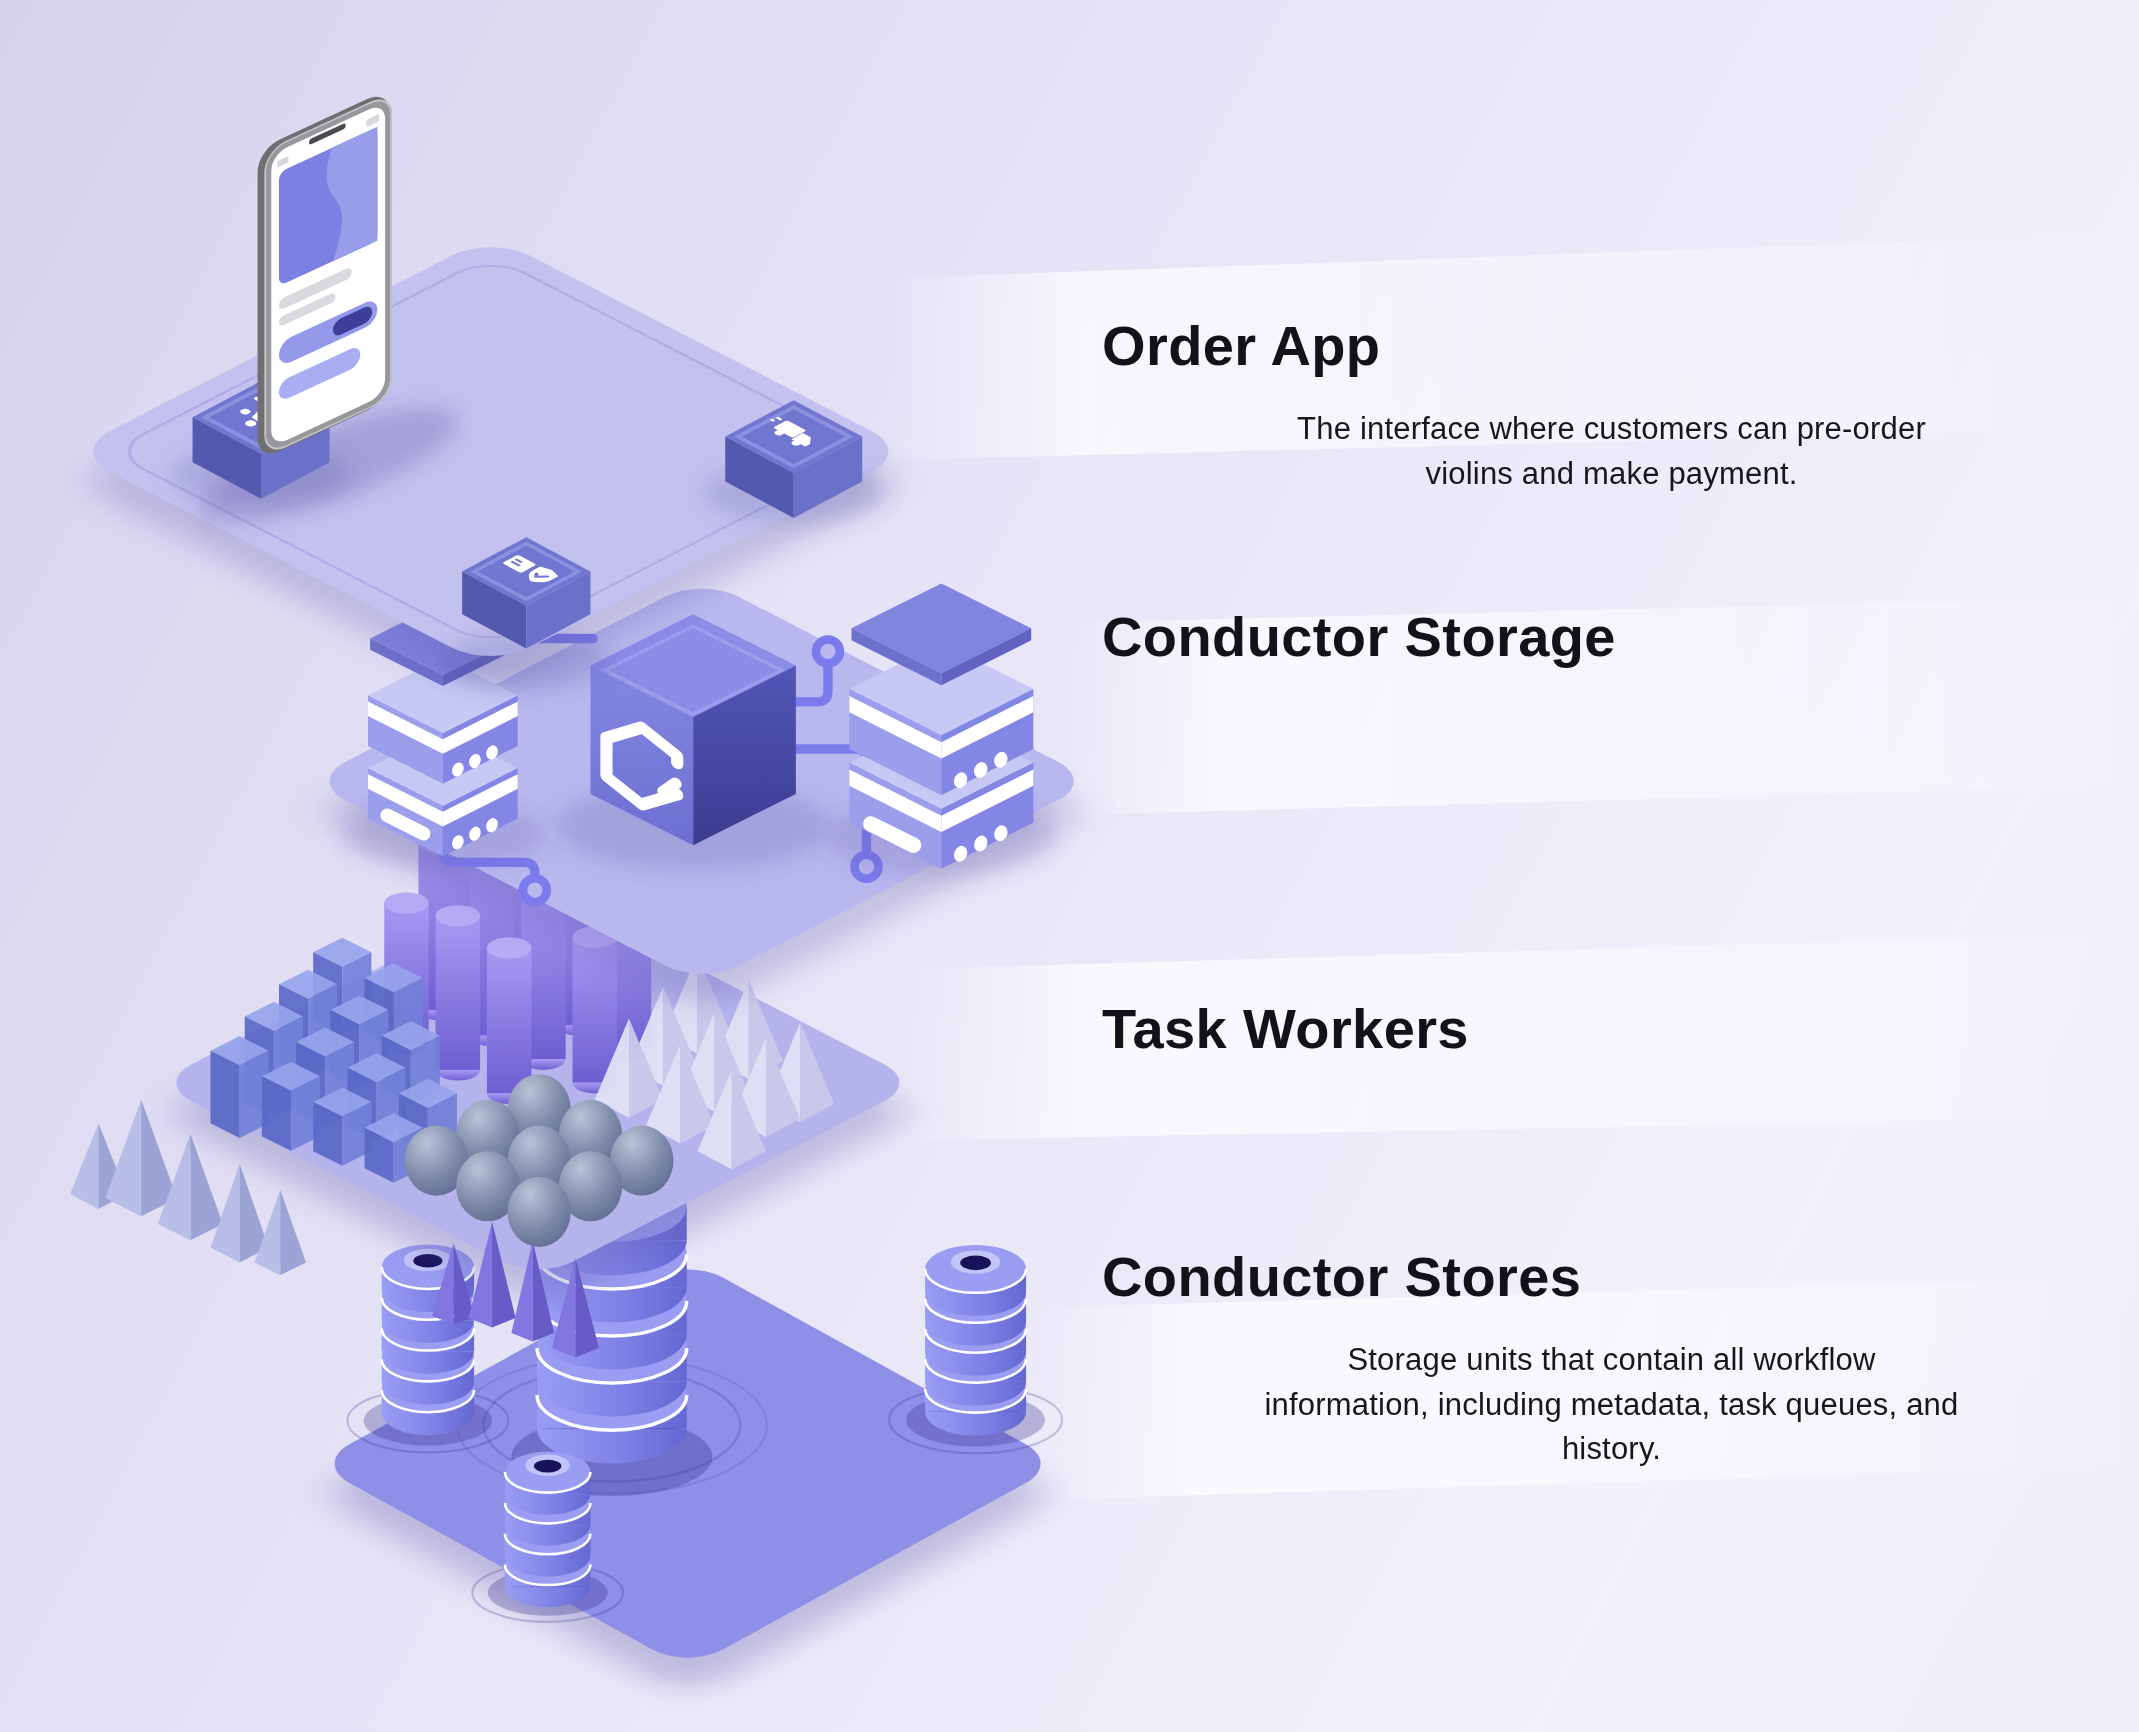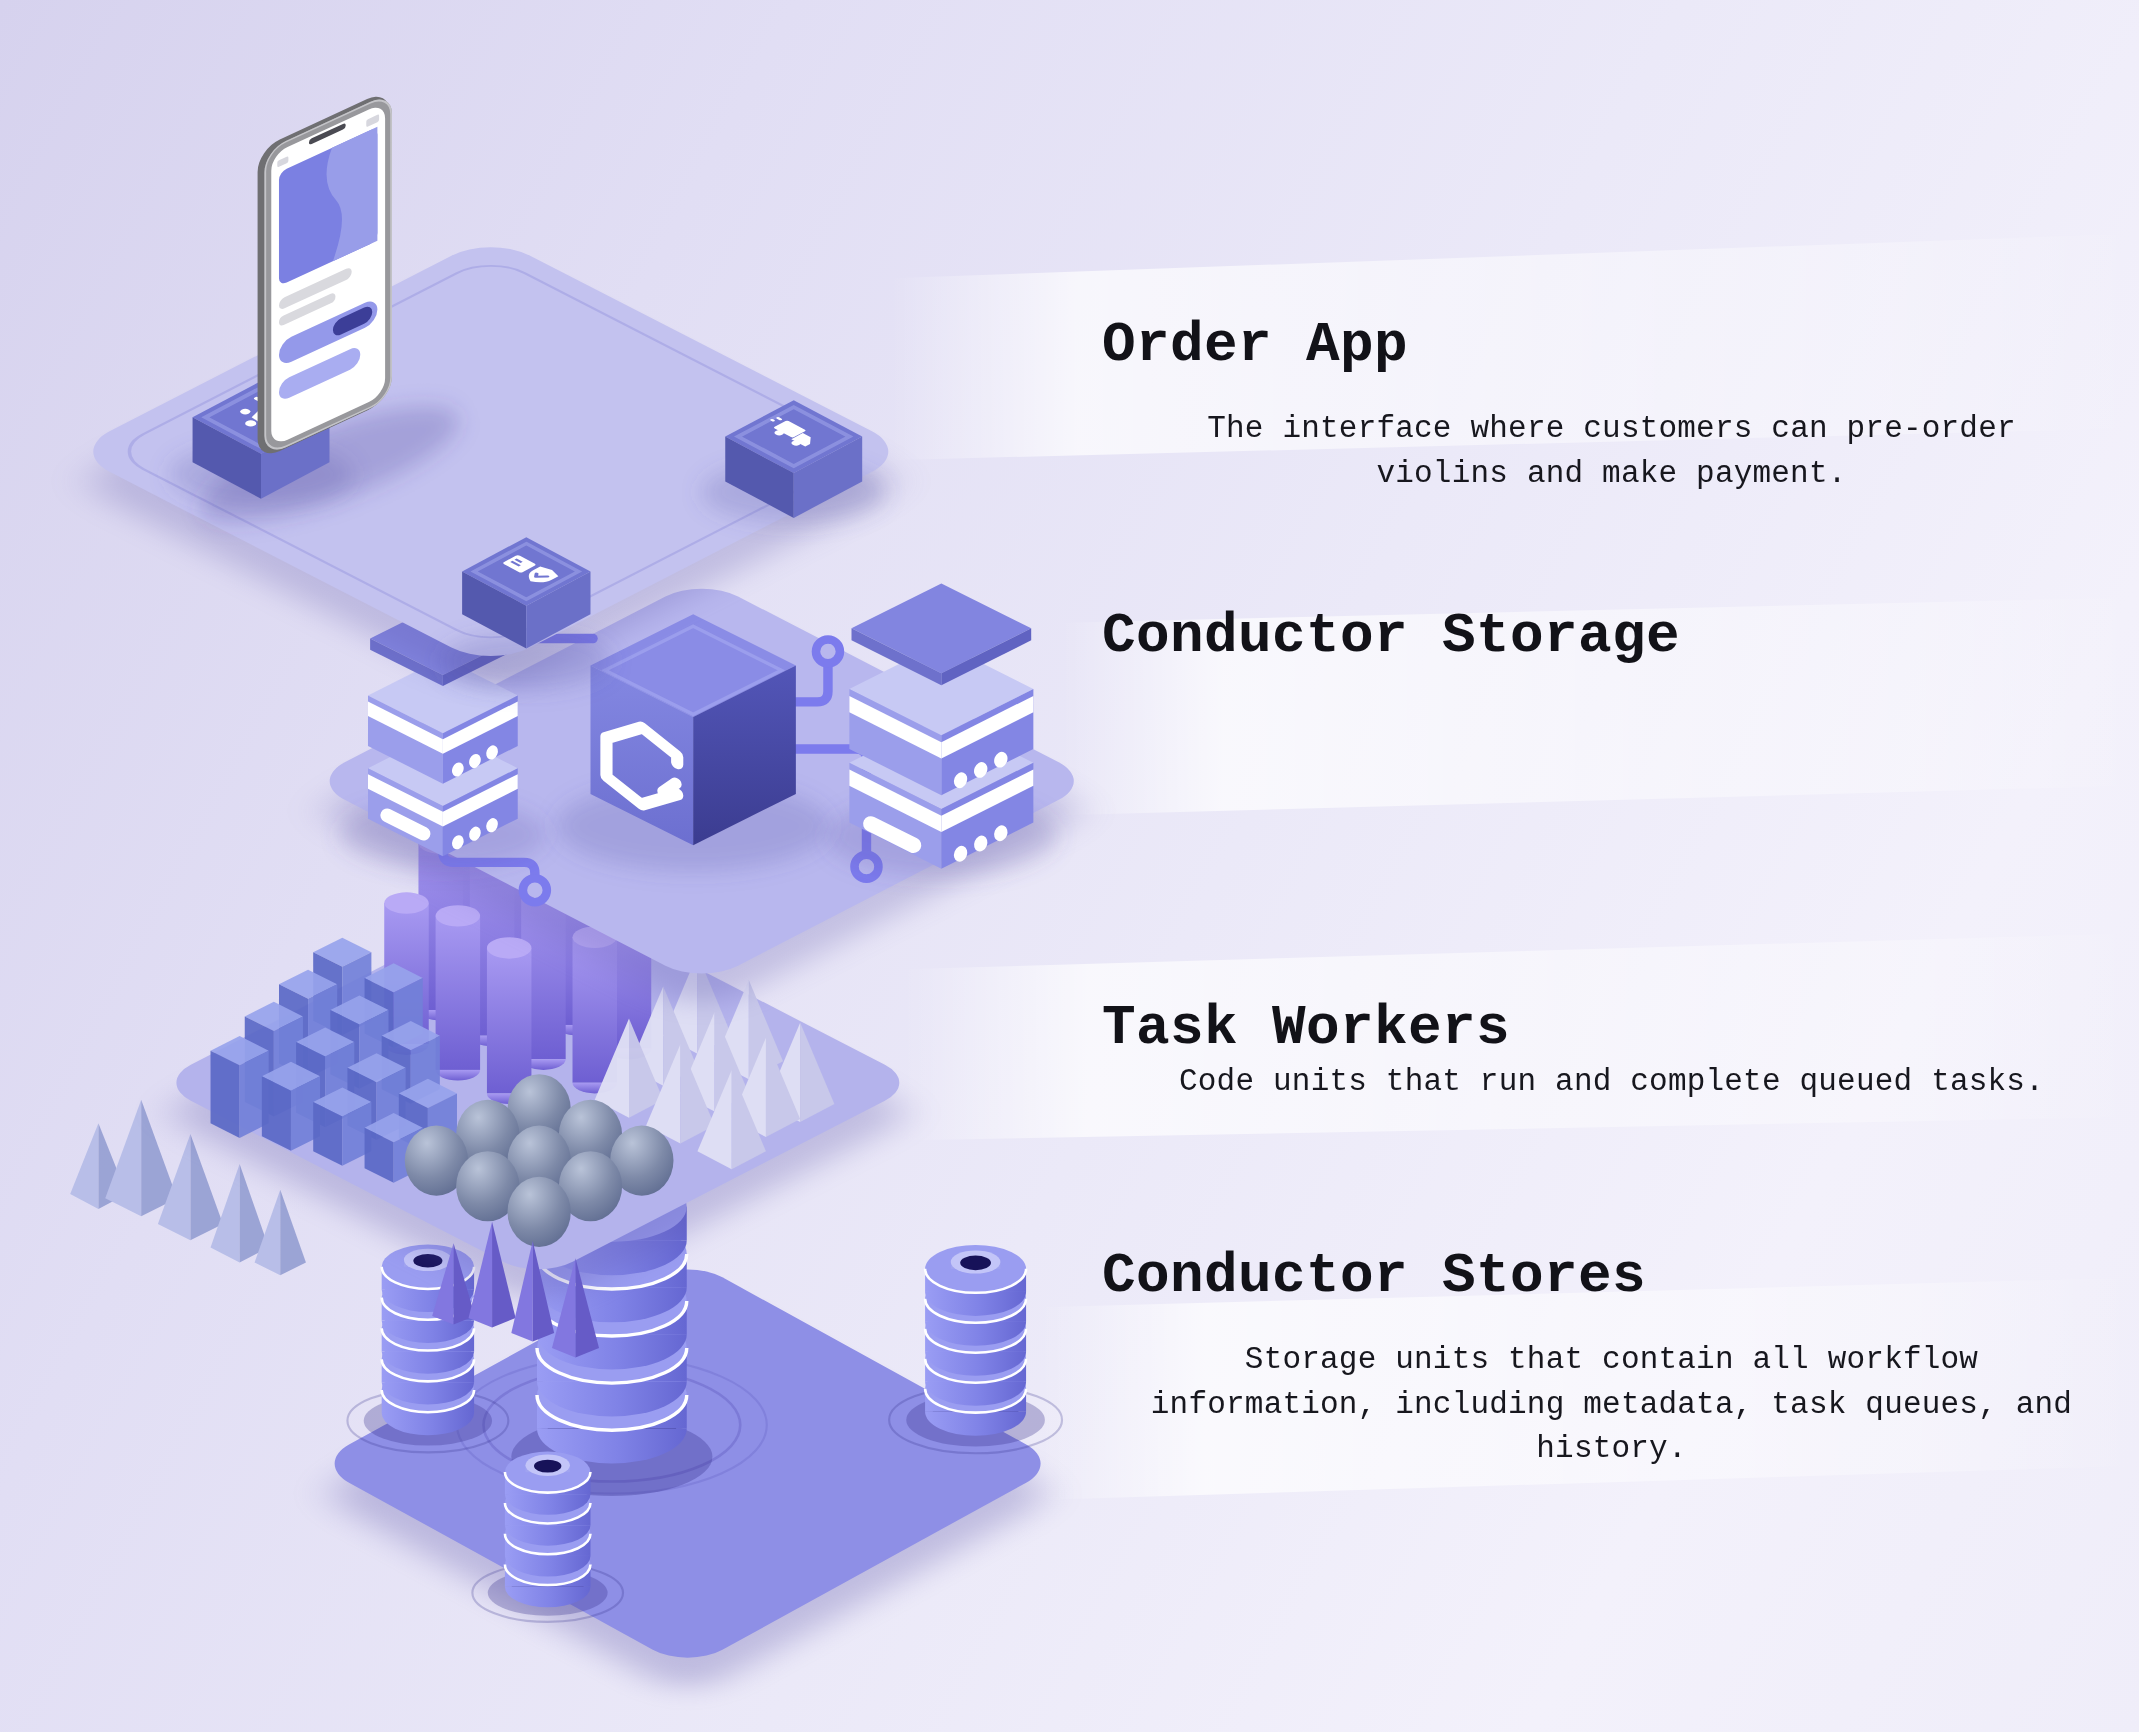--- a/index.html
+++ b/index.html
@@ -5,21 +5,21 @@
   html,body{margin:0;padding:0;}
   body{font-family:"Liberation Sans", sans-serif;}
   .canvas{
     position:relative;
     width:2142px;height:1732px;
     background:linear-gradient(118deg,#d6d2ee 0%,#e1def4 26%,#ebe9f8 55%,#f3f1fb 80%,#efedf9 100%);
     overflow:hidden;
   }
   .illustration{position:absolute;left:0;top:0;width:2142px;height:1732px;}
   .text-col{position:absolute;left:0;top:0;width:2142px;height:1732px;}
-  .sec{position:absolute;left:1102px;width:1019px;font-family:Liberation Mono, monospace;}
+  .sec{position:absolute;left:1102px;width:1019px;}
   .sec h2{
     margin:0;
     font-size:56px;font-weight:800;line-height:1.1;
     color:#121218;letter-spacing:0.4px;
   }
   .sec p{
     margin:0;
     font-size:31px;font-weight:400;line-height:1.45;
     color:#17171e;white-space:pre-line;letter-spacing:0.2px;text-align:center;
   }
@@ -642,21 +642,20 @@
     <section class="sec sec-1">
       <h2>Order App</h2>
       <p>The interface where customers can pre-order
 violins and make payment.</p>
     </section>
     <section class="sec sec-2">
       <h2>Conductor Storage</h2>
     </section>
     <section class="sec sec-3">
       <h2>Task Workers</h2>
-      <p>Code units that run and complete queued tasks.</p>
     </section>
     <section class="sec sec-4">
       <h2>Conductor Stores</h2>
       <p>Storage units that contain all workflow
 information, including metadata, task queues, and
 history.</p>
     </section>
   </div>
 
 </div>

